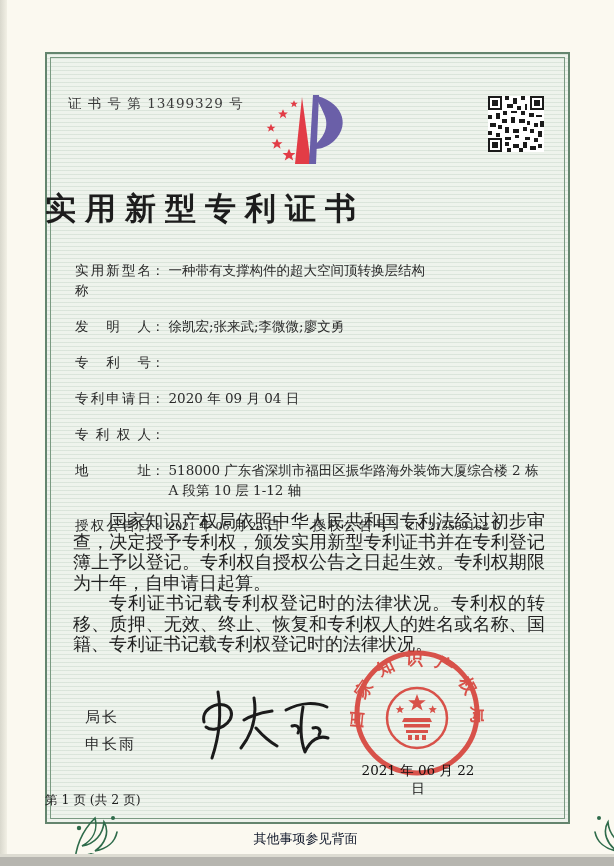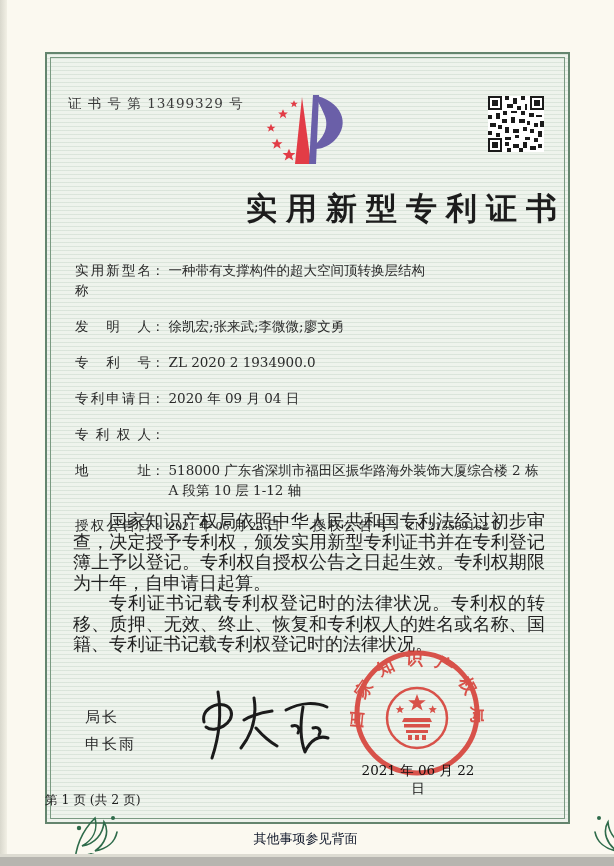--- a/index.html
+++ b/index.html
@@ -28,21 +28,21 @@
     border:1px solid #7a9a82;pointer-events:none;
   }
 
   .cert-no{
     position:absolute;left:68px;top:95px;font-size:13.5px;letter-spacing:1px;color:#3a3a3a;
   }
   .logo{position:absolute;left:258px;top:92px;}
   .qr{position:absolute;left:488px;top:96px;}
 
   .title{
-    position:absolute;left:45px;top:188px;width:521px;text-align:right;
+    position:absolute;left:45px;top:188px;width:521px;text-align:left;
     font-size:31px;font-weight:bold;letter-spacing:9px;color:#1c1c1c;
   }
 
   .fields{position:absolute;left:75px;top:260px;width:468px;font-size:13.5px;}
   .frow{display:flex;margin-bottom:16px;line-height:20px;}
   .lbl{width:76px;flex:0 0 76px;display:inline-block;text-align:justify;text-align-last:justify;}
   .colon{flex:0 0 auto;margin-right:4px;}
   .val{flex:1;}
   .grant{display:flex;}
   .gpair{display:flex;line-height:20px;font-family:Liberation Serif, serif;}
@@ -174,21 +174,20 @@
     <span class="val">一种带有支撑构件的超大空间顶转换层结构</span>
   </div>
   <div class="frow">
     <span class="lbl">发明人</span>
       <span class="colon">：</span>
     <span class="val">徐凯宏;张来武;李微微;廖文勇</span>
   </div>
   <div class="frow">
     <span class="lbl">专利号</span>
       <span class="colon">：</span>
-    <span class="val">ZL 2020 2 1934900.0</span>
   </div>
   <div class="frow">
     <span class="lbl">专利申请日</span>
       <span class="colon">：</span>
     <span class="val">2020 年 09 月 04 日</span>
   </div>
   <div class="frow">
     <span class="lbl">专利权人</span>
       <span class="colon">：</span>
   </div>

